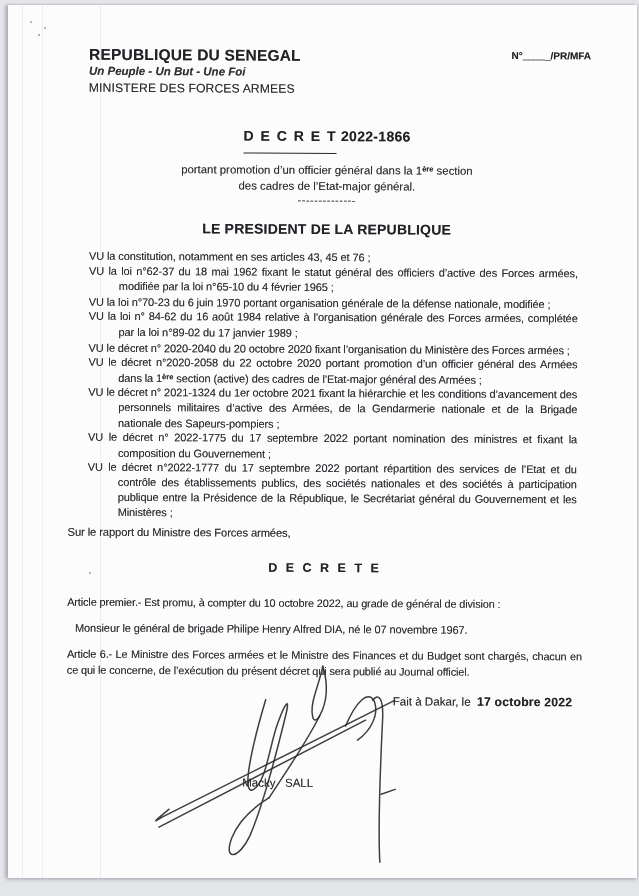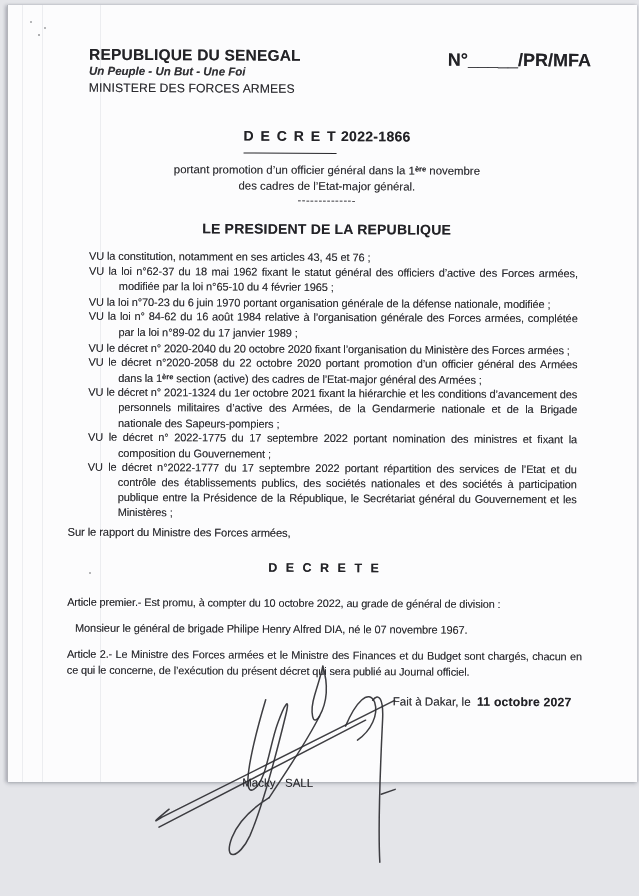--- a/index.html
+++ b/index.html
@@ -6,21 +6,21 @@
   body {
     width: 639px; height: 896px;
     background: #e4e5e9;
     font-family: "Liberation Sans", "DejaVu Sans", sans-serif;
     overflow: hidden;
     position: relative;
   }
   .paper {
     position: absolute;
     left: 7px; top: 5px;
-    width: 629px; height: 777px;
+    width: 629px; height: 873px;
     background: #fcfcfd;
     border-left: 1px solid #b3b5ba;
     box-shadow: -2px 0 3px rgba(70,75,90,0.25), 0 2px 4px rgba(70,75,90,0.22), 1px 0 2px rgba(70,75,90,0.12);
   }
   .content {
     position: absolute; inset: 0;
     box-sizing: border-box;
     padding: 42px 52px 0 62px;
     transform: rotate(0.3deg);
     transform-origin: 320px 60px;
@@ -28,21 +28,21 @@
     text-shadow: 0 0 0.6px rgba(50,50,55,0.5);
   }
   .streak { position: absolute; top: 0; bottom: 0; width: 1px; background: rgba(165,170,185,0.18); }
   .speck { position: absolute; border-radius: 50%; background: #6d6e72; opacity: 0.65; }
 
   .header-row { display: flex; align-items: flex-start; margin-left: 19px; }
   .hdr-left { line-height: 17px; }
   .republic { font-size: 15.5px; font-weight: bold; letter-spacing: 0.2px; color: #222226; }
   .motto { font-size: 11.5px; font-style: italic; font-weight: bold; color: #303034; }
   .ministry { font-size: 12.2px; letter-spacing: 0.1px; color: #2c2c30; }
-  .num-ref { margin-left: auto; margin-right: -6px; font-size: 18px; font-weight: bold; color: #222226; padding-top: 2px; text-align: center; }
+  .num-ref { margin-left: auto; margin-right: -6px; font-size: 10px; font-weight: bold; color: #222226; padding-top: 2px; text-align: center; }
 
   .decret-title { text-align: center; margin-top: 30px; font-size: 14px; font-weight: bold; color: #222226; }
   .decret-label { display: inline-block; letter-spacing: 1.5px; border-bottom: 1.6px solid #26262a; padding-bottom: 9px; }
   .decret-number { margin-left: 4px; letter-spacing: 0.3px; }
 
   .subtitle { text-align: center; margin-top: 7px; font-size: 11.4px; line-height: 15.5px; color: #2c2c30; }
   .sep { text-align: center; font-size: 11px; letter-spacing: 0.5px; line-height: 11px; margin-top: 1px; color: #3a3a3e; }
 
   .president { text-align: center; margin-top: 15px; font-size: 14px; font-weight: bold; letter-spacing: 0.2px; color: #222226; }
 
@@ -89,21 +89,21 @@
         <div class="ministry">MINISTERE DES FORCES ARMEES</div>
       </div>
       <div class="num-ref">N°_____/PR/MFA</div>
     </div>
 
     <div class="decret-title">
       <span class="decret-label">D E C R E T</span><span class="decret-number">2022-1866</span>
     </div>
 
     <div class="subtitle">
-      <div><span>portant promotion d’un officier général dans la 1</span><span class="sup">ère</span><span> novembre</span></div>
+      <div><span>portant promotion d’un officier général dans la 1</span><span class="sup">ère</span><span> section</span></div>
       <div>des cadres de l’Etat-major général.</div>
     </div>
     <div class="sep">--------------</div>
 
     <div class="president">LE PRESIDENT DE LA REPUBLIQUE</div>
 
     <div class="vu-block">
       <div class="vu-item"><span>VU la constitution, notamment en ses articles 43, 45 et 76 ;</span><span class="sup"></span><span></span></div>
       <div class="vu-item"><span>VU la loi n°62-37 du 18 mai 1962 fixant le statut général des officiers d’active des Forces armées, modifiée par la loi n°65-10 du 4 février 1965 ;</span><span class="sup"></span><span></span></div>
       <div class="vu-item"><span>VU la loi n°70-23 du 6 juin 1970 portant organisation générale de la défense nationale, modifiée ;</span><span class="sup"></span><span></span></div>
@@ -116,23 +116,23 @@
     </div>
 
     <div class="report">Sur le rapport du Ministre des Forces armées,</div>
 
     <div class="decrete">D E C R E T E</div>
 
     <div class="art article1"><span class="art-label">Article premier.-</span><span> Est promu, à compter du 10 octobre 2022, au grade de général de division :</span></div>
 
     <div class="person-line">Monsieur le général de brigade Philipe Henry Alfred DIA, né le 07 novembre 1967.</div>
 
-    <div class="art article2"><span class="art-label">Article 2.-</span><span> Le Ministre des Forces armées et le Ministre des Finances et du Budget sont chargés, chacun en ce qui le concerne, de l’exécution du présent décret qui sera publié au Journal officiel.</span></div>
+    <div class="art article2"><span class="art-label">Article 6.-</span><span> Le Ministre des Forces armées et le Ministre des Finances et du Budget sont chargés, chacun en ce qui le concerne, de l’exécution du présent décret qui sera publié au Journal officiel.</span></div>
 
-    <div class="fait-line"><span>Fait à Dakar, le  </span><span class="fait-date">11 octobre 2027</span></div>
+    <div class="fait-line"><span>Fait à Dakar, le  </span><span class="fait-date">17 octobre 2022</span></div>
 
     <svg class="sig-svg" width="300" height="220" viewBox="0 0 300 220">
       <path d="M 187 18 C 193 38 191 55 184 68 C 177 80 174 64 179 47 C 183 34 186 24 187 18"></path>
       <path d="M 130 52 C 116 100 106 148 118 142 C 131 135 134 98 142 76 C 149 56 155 47 150 68 C 140 110 126 162 115 188 C 104 212 88 214 97 190 C 104 172 118 160 134 150"></path>
       <path d="M 134 150 C 152 122 170 96 184 68"></path>
       <path d="M 34 162 C 22 172 15 178 27 170 L 259 52"></path>
       <path d="M 24 180 L 230 72"></path>
       <path d="M 210 78 C 220 54 233 40 239 54 C 243 66 236 82 222 92"></path>
       <path d="M 237 52 C 243 44 248 50 247 72 C 245 118 243 180 245 214"></path>
       <path d="M 246 146 L 260 141"></path>

